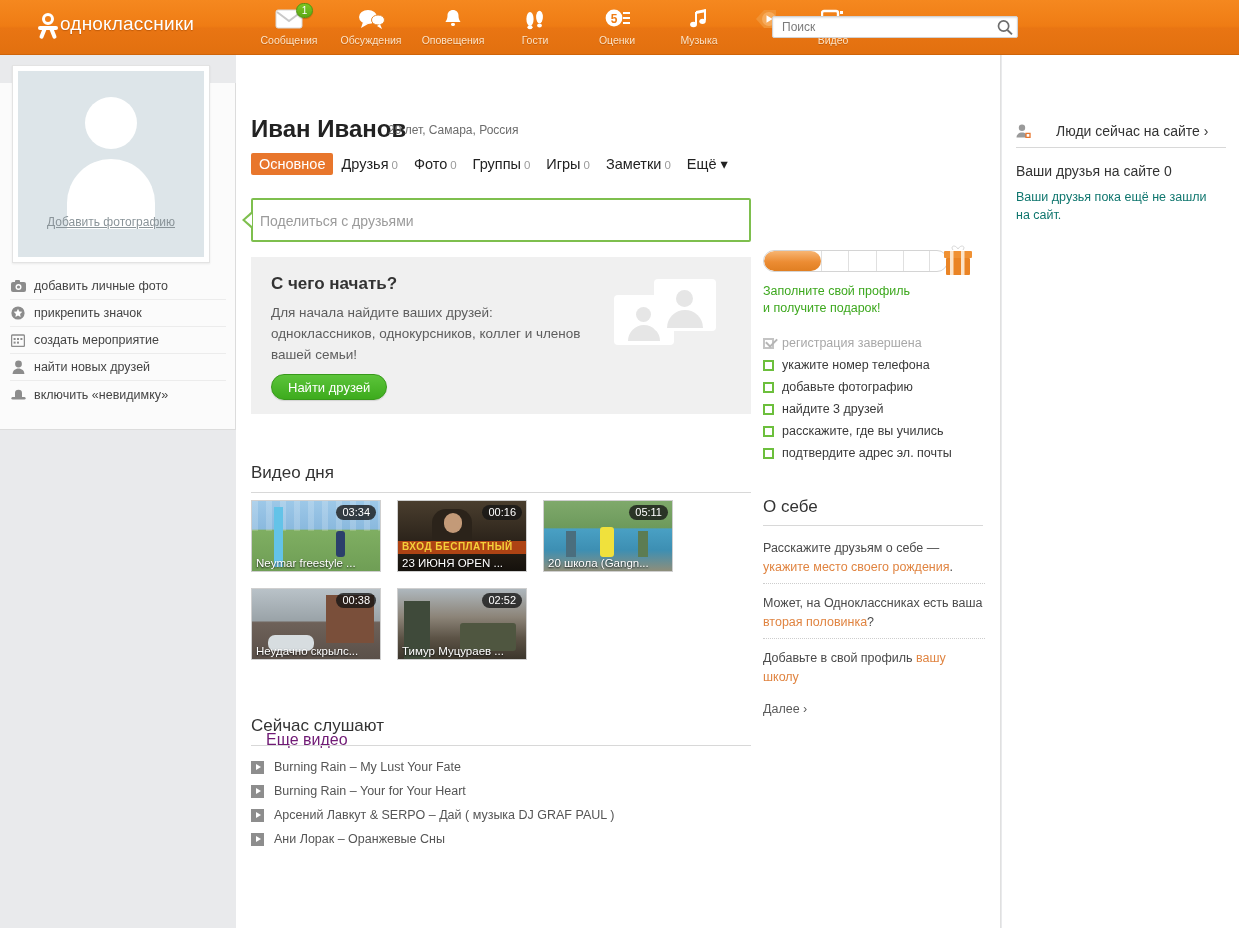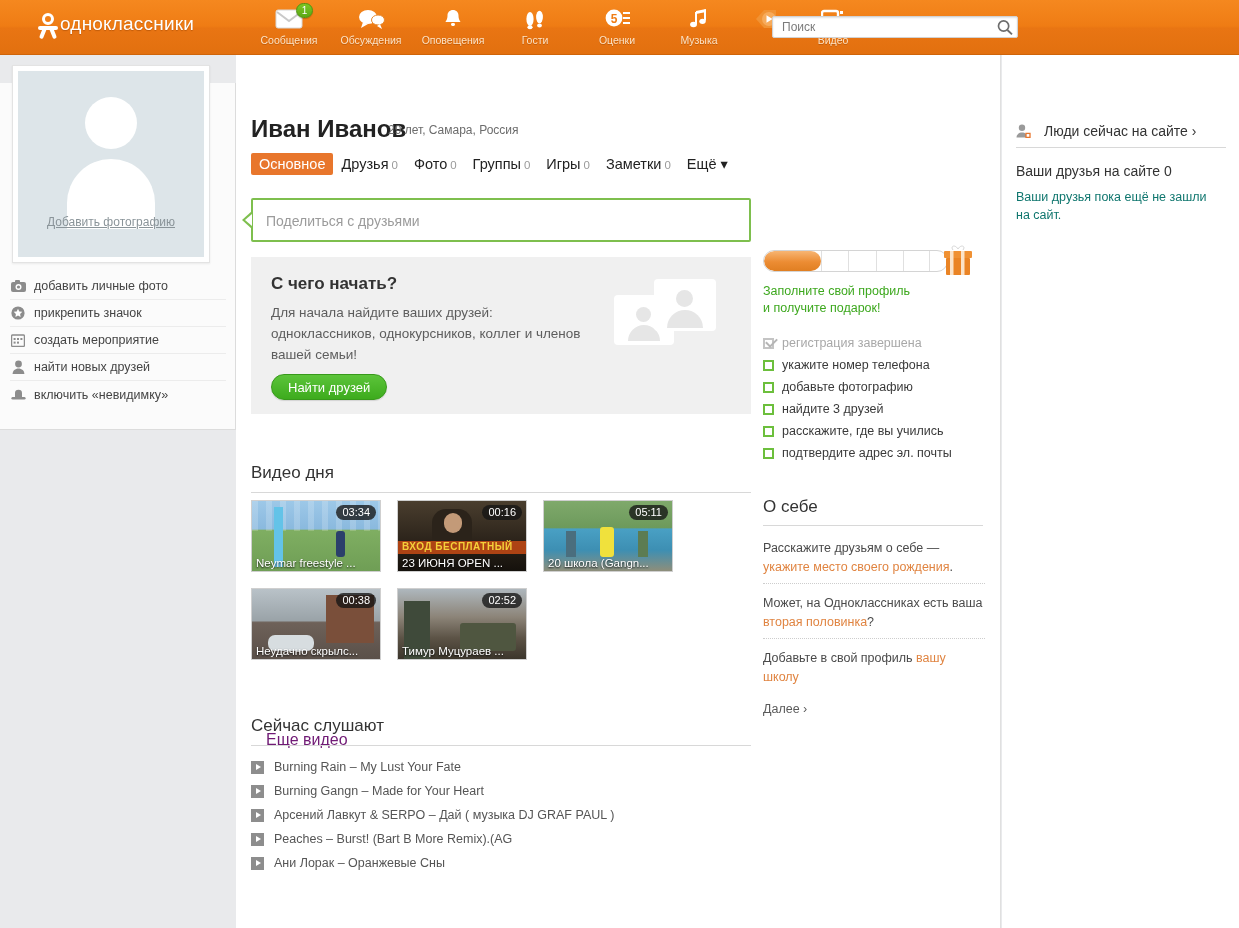--- a/index.html
+++ b/index.html
@@ -170,21 +170,21 @@
   .tab .cnt { font-size: 11.5px; color: #9a9a9a; }
   .tab.active { background: #e8762c; color: #fff; border-radius: 2px; }
   .tab.more { color: #222; }
 
   .sharebox {
     position: absolute; left: 15px; top: 143px;
     width: 500px; height: 44px;
     border: 2px solid #7ebf4e; background: #fff; border-radius: 2px;
   }
   .sharebox .ph {
-    position: absolute; left: 13px; top: 13px;
+    position: absolute; left: 7px; top: 13px;
     font-size: 14px; color: #9b9b9b;
   }
   .share-arrow {
     position: absolute; left: -11px; top: 11px;
     width: 0; height: 0;
     border-top: 9px solid transparent;
     border-bottom: 9px solid transparent;
     border-right: 10px solid #7ebf4e;
   }
   .share-arrow::after {
@@ -330,21 +330,21 @@
   }
   .ora { color: #e08441; cursor: pointer; }
 
   
   .farright {
     position: absolute; left: 1002px; top: 0;
     width: 237px; height: 873px; background: #fff;
   }
   .fr-head {
     position: absolute; left: 14px; top: 68px;
-    display: flex; align-items: center; gap: 13px;
+    display: flex; align-items: center; gap: 25px;
     font-size: 14px; color: #333; cursor: pointer;
   }
   .fr-rule { position: absolute; left: 14px; top: 92px; width: 210px; height: 1px; background: #d8d8d8; }
   .fr-sub { position: absolute; left: 14px; top: 108px; font-size: 14px; color: #333; }
   .fr-note {
     position: absolute; left: 14px; top: 133px; width: 206px;
     font-size: 12.5px; line-height: 18px; color: #0f766e;
   }
   .silhouette-ico { width: 15px; height: 14px; position: relative; }
 </style>
@@ -657,29 +657,25 @@
     <span class="sect-title" style="top:661px;">Сейчас слушают</span>
     <div class="sect-rule" style="top:690px;"></div>
 
     <div class="tracks" style="top:700px;">
       <div class="track">
         <span class="play-ico"></span>
         <span>Burning Rain – My Lust Your Fate</span>
       </div>
       <div class="track">
         <span class="play-ico"></span>
-        <span>Burning Gangn – Made for Your Heart</span>
+        <span>Burning Rain – Your for Your Heart</span>
       </div>
       <div class="track">
         <span class="play-ico"></span>
         <span>Арсений Лавкут &amp; SERPO – Дай ( музыка DJ GRAF PAUL )</span>
-      </div>
-      <div class="track">
-        <span class="play-ico"></span>
-        <span>Peaches – Burst! (Bart B More Remix).(AG</span>
       </div>
       <div class="track">
         <span class="play-ico"></span>
         <span>Ани Лорак – Оранжевые Сны</span>
       </div>
     </div>
 
     <div class="rightinner">
 
       <div class="progress">

